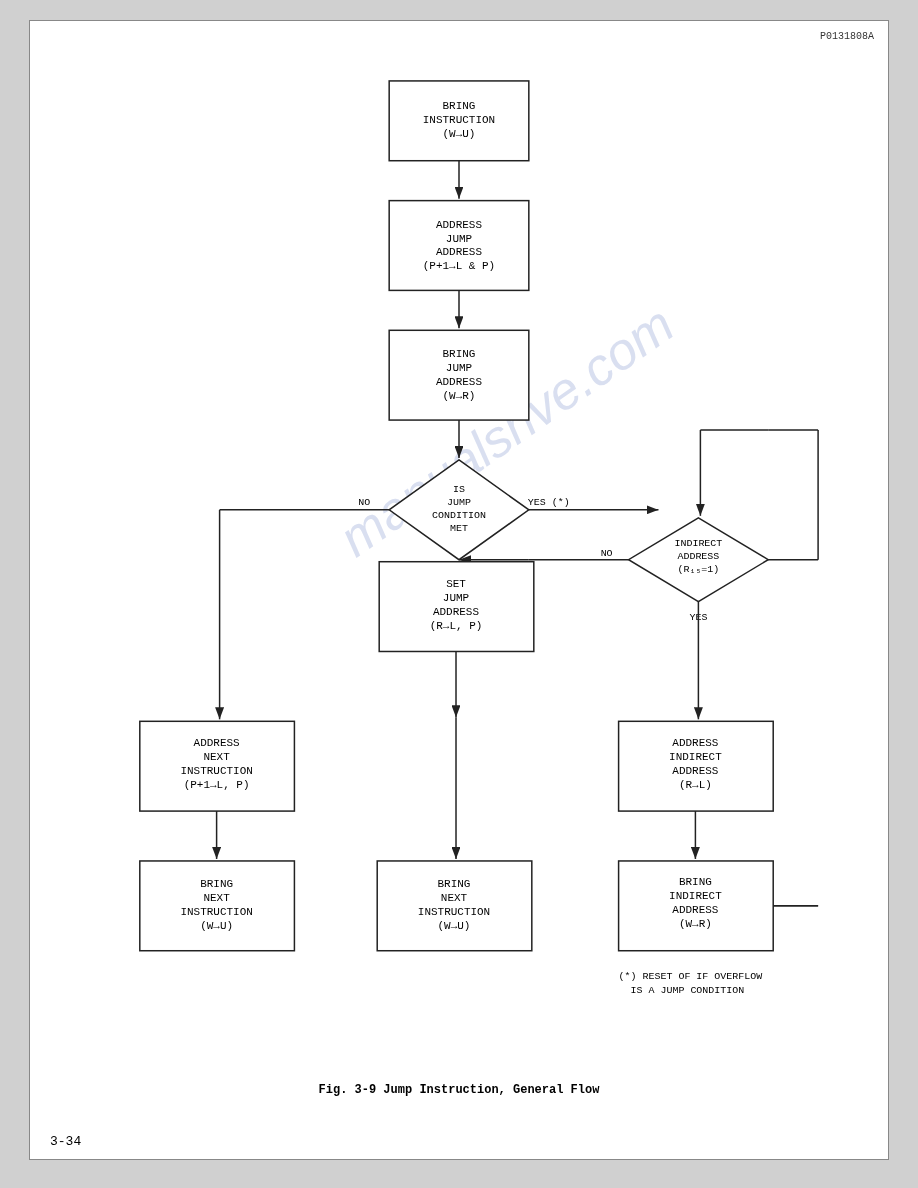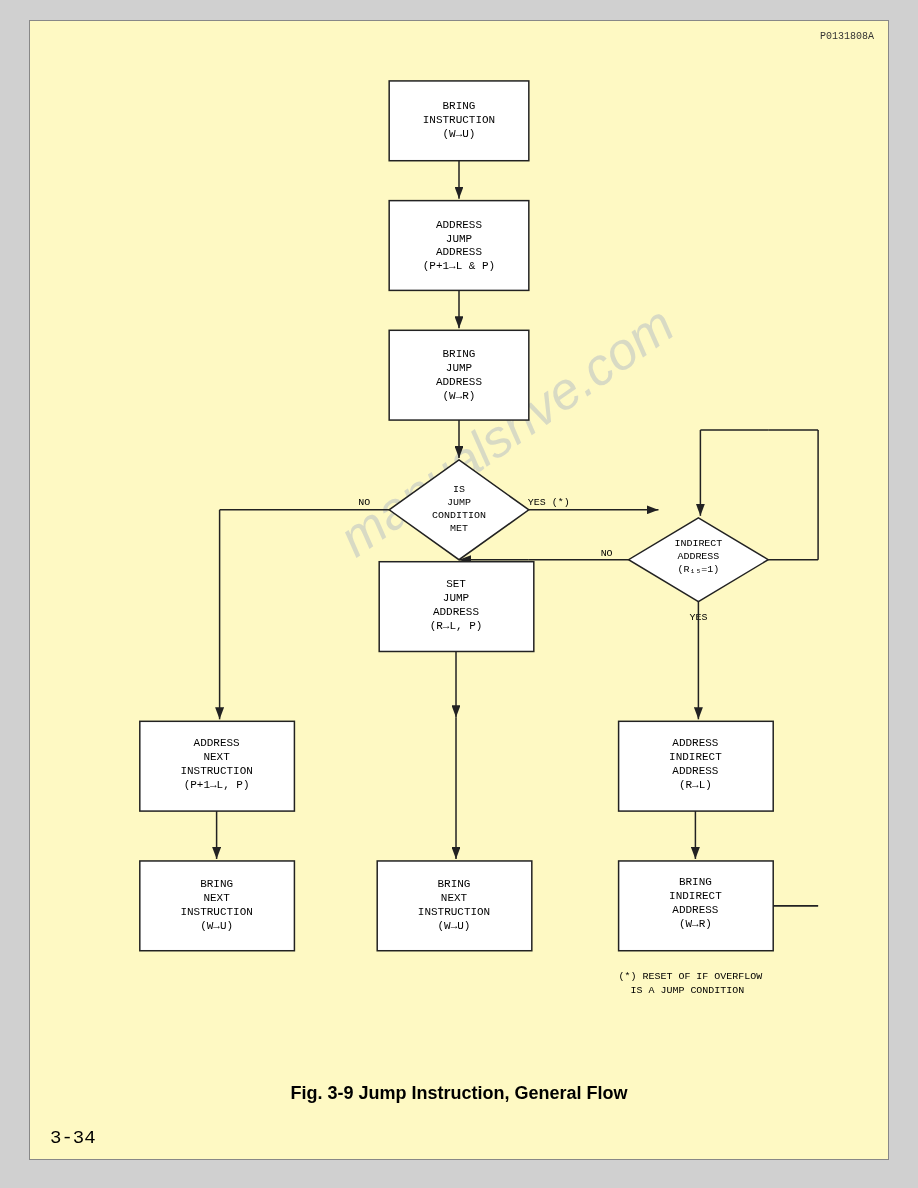--- a/index.html
+++ b/index.html
@@ -7,21 +7,21 @@
       background: #d0d0d0;
       font-family: 'Courier New', Courier, monospace;
       width: 918px;
       min-height: 1188px;
       display: flex;
       align-items: flex-start;
       justify-content: center;
       padding: 20px;
     }
     .page {
-      background: #fef9c3;
+      background: #ffffff;
       width: 860px;
       min-height: 1140px;
       border: 1px solid #888;
       padding: 20px 30px 20px 30px;
       position: relative;
     }
     .part-number {
       position: absolute;
       top: 10px;
       right: 14px;
@@ -33,30 +33,30 @@
       position: relative;
       margin-top: 10px;
       text-decoration: underline;
     }
     svg.flowchart {
       width: 100%;
       height: auto;
     }
     .figure-caption {
       text-align: center;
-      font-size: 18px;
+      font-size: 12px;
       font-weight: bold;
       margin-top: 10px;
-      font-family: Liberation Sans, sans-serif;
+      font-family: Liberation Mono, monospace;
     }
     .page-number {
       position: absolute;
       bottom: 10px;
       left: 20px;
-      font-size: 19px;
+      font-size: 13px;
     }
     .watermark {
       position: absolute;
       top: 380px;
       left: 280px;
       font-size: 52px;
       color: rgba(120, 140, 200, 0.28);
       transform: rotate(-35deg);
       font-family: Arial, sans-serif;
       font-style: italic;

